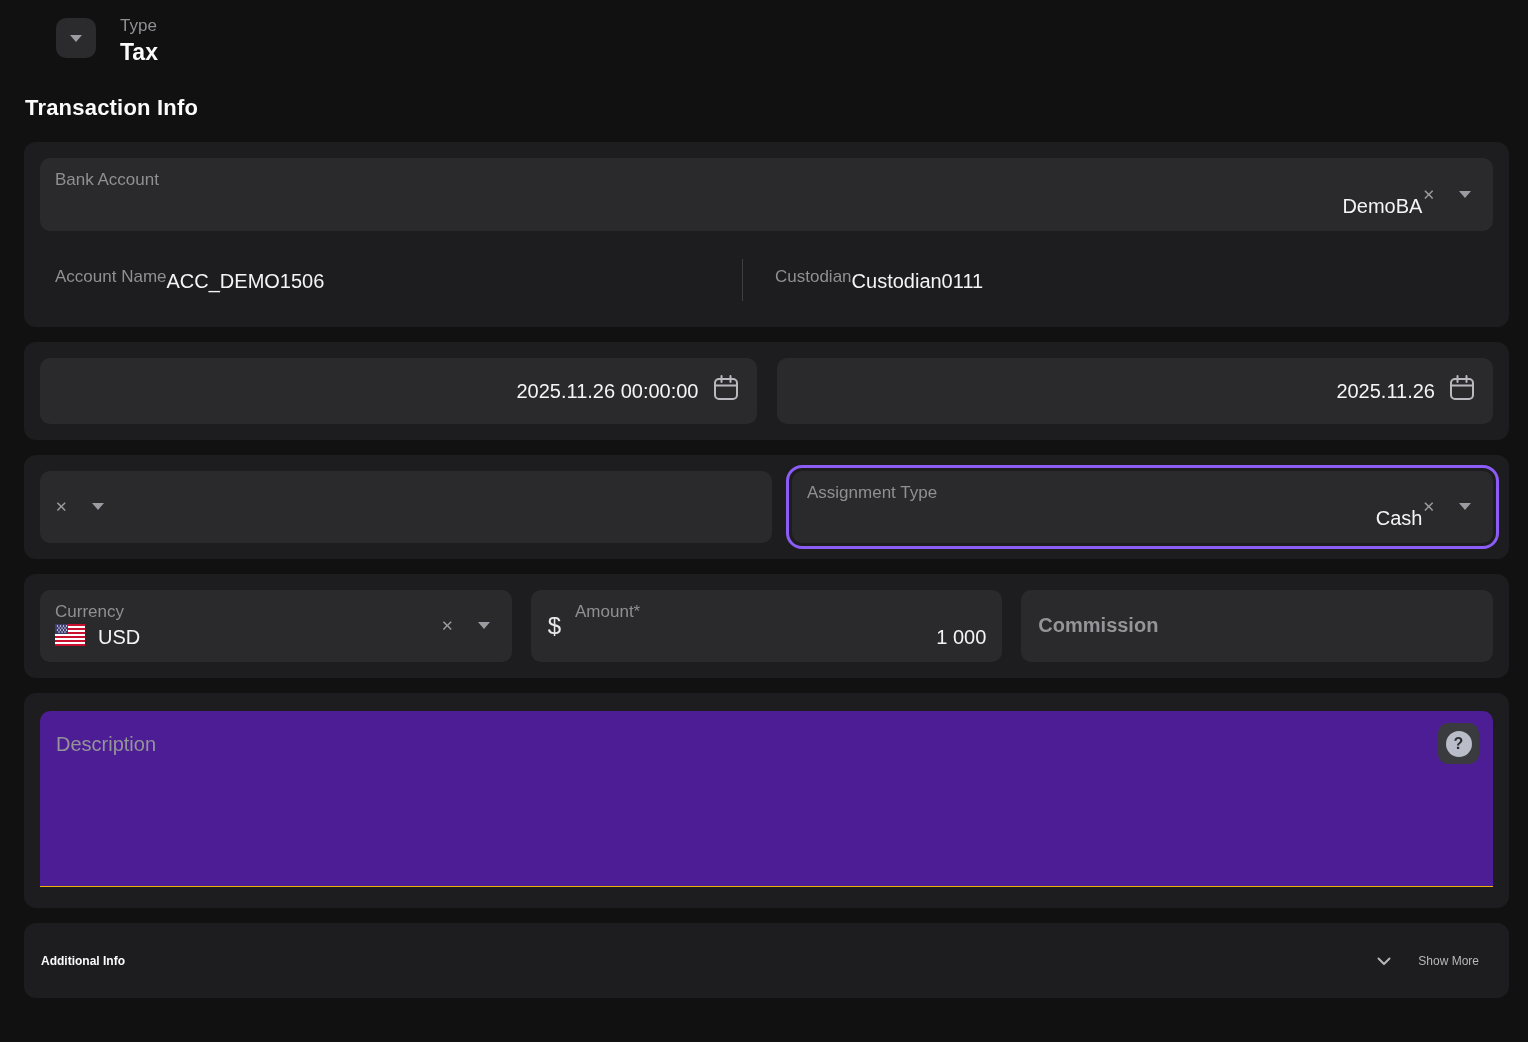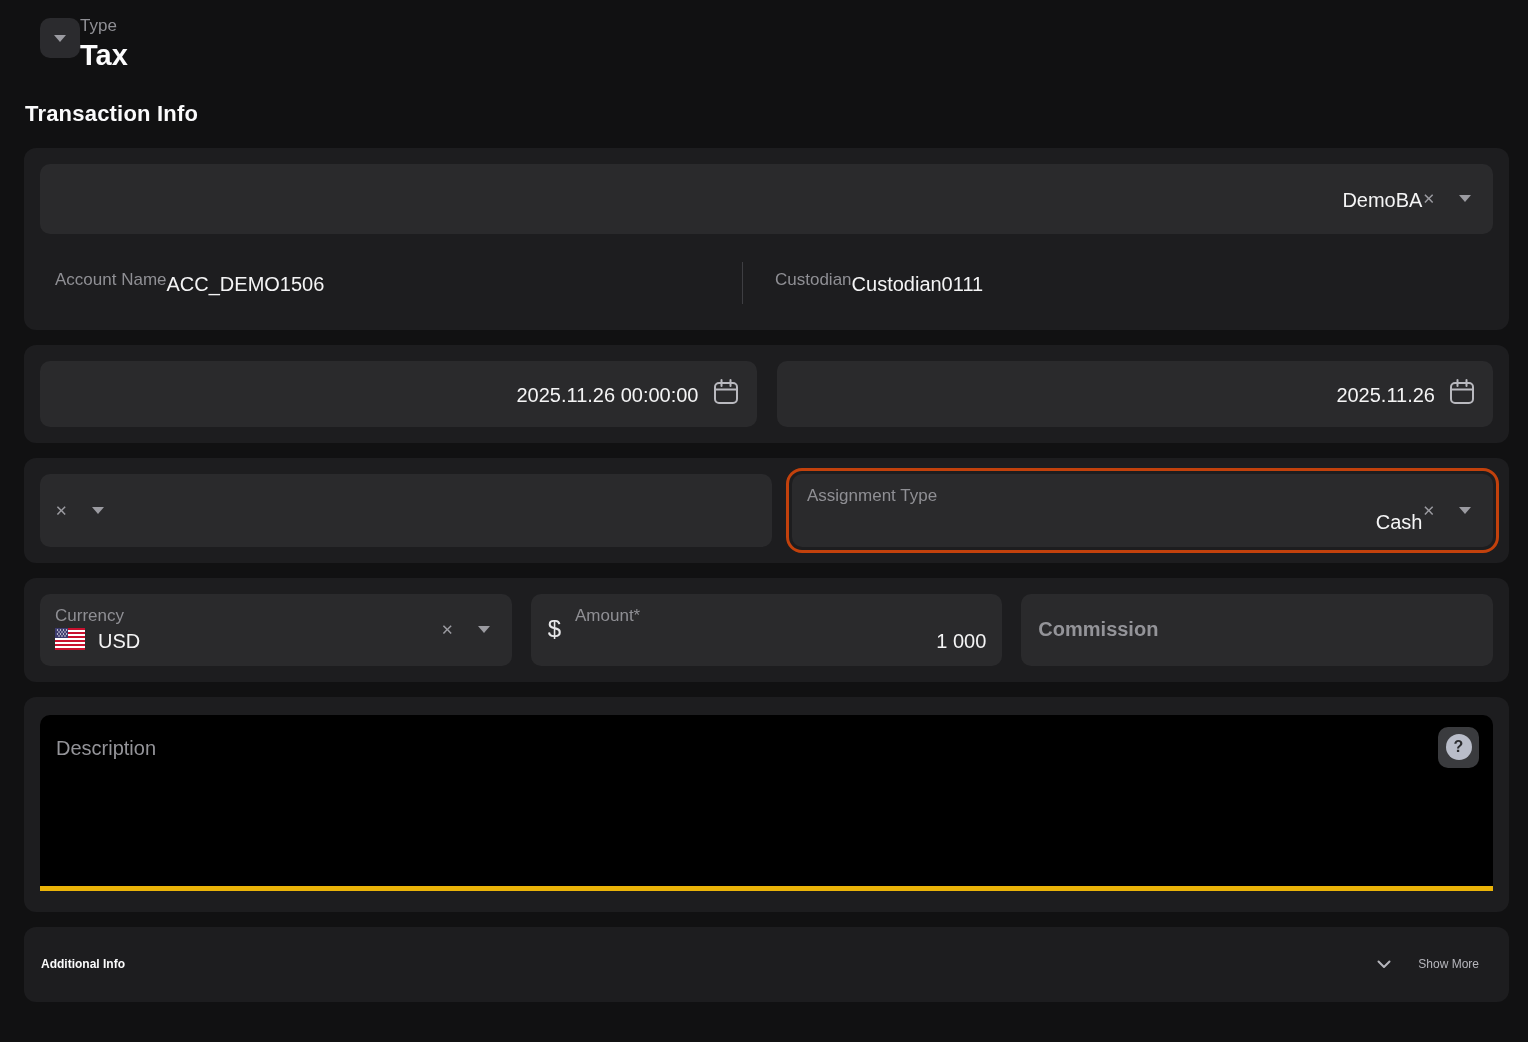--- a/index.html
+++ b/index.html
@@ -7,34 +7,34 @@
     width:1528px;height:1042px;
     background:#111112;
     font-family:"Liberation Sans","DejaVu Sans",sans-serif;
     color:#f4f4f5;
     overflow:hidden;
     -webkit-font-smoothing:antialiased;
   }
   .page{padding:16px 19px 0 24px;box-sizing:border-box;}
 
   
-  .header-row{display:flex;align-items:flex-start;margin-left:16px;}
+  .header-row{display:flex;align-items:flex-start;gap:24px;margin-left:32px;}
   .collapse-btn{
     width:40px;height:40px;border:none;border-radius:10px;
     background:#2b2b2e;display:flex;align-items:center;justify-content:center;
     cursor:pointer;margin-top:2px;
   }
   .caret{
     width:0;height:0;display:inline-block;
     border-left:6px solid transparent;border-right:6px solid transparent;
     border-top:7px solid #9b9ba1;
   }
   .type-block{display:flex;flex-direction:column;}
   .tiny-label{font-size:17px;color:#8f8f94;line-height:1.2;}
-  .type-value{font-size:29px;font-weight:700;color:#fbfbfc;margin-top:3px;text-align:right;}
+  .type-value{font-size:23px;font-weight:700;color:#fbfbfc;margin-top:3px;text-align:right;}
 
   .section-title{
     font-size:22px;font-weight:700;color:#fbfbfc;
     margin:29px 0 21px 1px;letter-spacing:.2px;
   }
 
   
   .card{
     background:#1d1d1f;border-radius:12px;
     padding:16px;margin-bottom:15px;box-sizing:border-box;
@@ -57,21 +57,21 @@
   .info-col.left{width:687px;}
   .v-divider{width:1px;height:42px;background:#3e3e42;margin-right:32px;}
 
   
   .two-up{display:flex;gap:20px;}
   .two-up > *{flex:1;min-width:0;}
   .date-field{min-height:66px;}
   .cal-icon{flex:none;margin-left:12px;}
 
   .highlight-wrap{
-    border:3px solid #c2410c;border-radius:16px;padding:3px;
+    border:3px solid #8b5cf6;border-radius:16px;padding:3px;
     box-sizing:border-box;margin:-6px;flex:1;
   }
   .highlight-wrap .field{min-height:63px;}
 
   
   .money-row{display:flex;gap:19px;}
   .money-row > *{flex:1;min-width:0;}
   .flag-value{display:flex;align-items:center;gap:13px;margin-top:2px;}
   .flag-value .field-value{margin-top:0;}
   .currency-prefix{
@@ -80,22 +80,22 @@
   }
   .commission-field input{
     background:transparent;border:none;outline:none;width:100%;
     font-family:inherit;font-size:20px;color:#f4f4f5;padding:0 2px;font-weight:bold;
   }
   .commission-field input::placeholder{color:#949499;opacity:1;}
 
   
   .desc-card{padding:18px 16px 21px 16px;}
   .desc-field{
-    position:relative;background:#000000;border-radius:10px 10px 0 0;
-    border-bottom:5px solid #eab308;height:176px;box-sizing:border-box;
+    position:relative;background:#4c1d95;border-radius:10px 10px 0 0;
+    border-bottom:1px solid #eab308;height:176px;box-sizing:border-box;
   }
   .desc-field textarea{
     background:transparent;border:none;outline:none;resize:none;
     width:100%;height:100%;box-sizing:border-box;
     padding:22px 70px 16px 16px;
     font-family:inherit;font-size:20px;color:#f4f4f5;
   }
   .desc-field textarea::placeholder{color:#949499;opacity:1;}
   .help-btn{
     position:absolute;top:12px;right:14px;width:41px;height:41px;
@@ -133,20 +133,21 @@
       <span class="tiny-label">Type</span>
       <span class="type-value">Tax</span>
     </div>
   </div>
 
   <div class="section-title">Transaction Info</div>
 
   <section class="card">
     <div class="field">
       <div class="field-text">
+        <span class="field-label">Bank Account</span>
         <span class="field-value">DemoBA</span>
       </div>
       <div class="field-icons">
         <span class="clear-x">✕</span>
         <span class="caret"></span>
       </div>
     </div>
     <div class="info-row">
       <div class="info-col left">
         <span class="field-label">Account Name</span>

